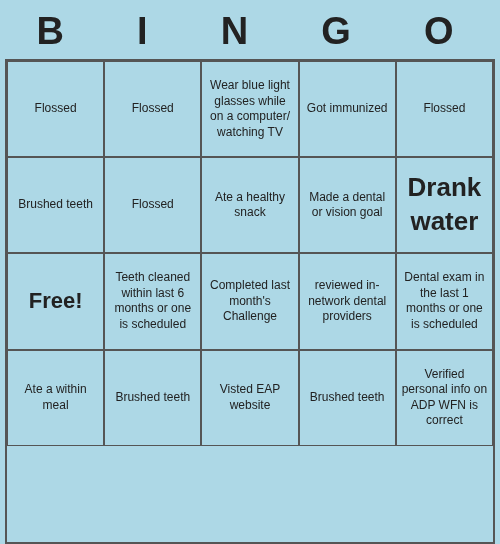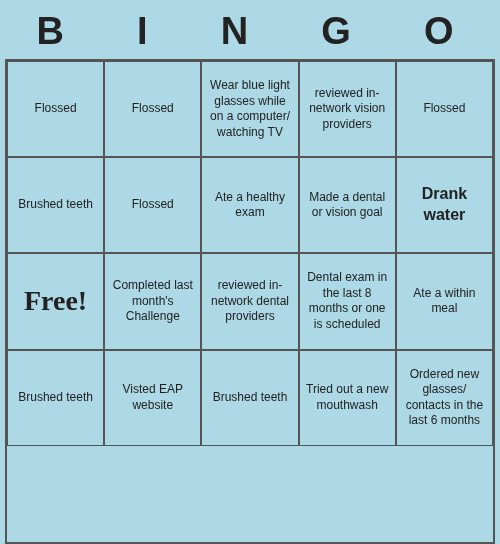--- a/index.html
+++ b/index.html
@@ -40,54 +40,53 @@
       align-items: center;
       justify-content: center;
       text-align: center;
       font-size: 12px;
       color: #222;
       padding: 4px;
       background: #add8e6;
       line-height: 1.3;
     }
     .cell.large-text {
-      font-size: 16px;
+      font-size: 26px;
       font-weight: bold;
     }
     .cell.free {
-      font-size: 28px;
+      font-size: 22px;
       font-weight: bold;
-      font-family: Liberation Serif, serif;
     }
   </style>
 </head>
 <body>
 
 <div class="bingo-title">
   <span>B</span>
   <span>I</span>
   <span>N</span>
   <span>G</span>
   <span>O</span>
 </div>
 
 <div class="bingo-grid">
 <div class="cell">Flossed</div>
     <div class="cell">Flossed</div>
     <div class="cell">Wear blue light glasses while on a computer/ watching TV</div>
-    <div class="cell">reviewed in-network vision providers</div>
+    <div class="cell">Got immunized</div>
     <div class="cell">Flossed</div>
     <div class="cell">Brushed teeth</div>
     <div class="cell">Flossed</div>
-    <div class="cell">Ate a healthy exam</div>
+    <div class="cell">Ate a healthy snack</div>
     <div class="cell">Made a dental or vision goal</div>
     <div class="cell large-text">Drank water</div>
     <div class="cell large-text free">Free!</div>
+    <div class="cell">Teeth cleaned within last 6 months or one is scheduled</div>
     <div class="cell">Completed last month's Challenge</div>
     <div class="cell">reviewed in-network dental providers</div>
-    <div class="cell">Dental exam in the last 8 months or one is scheduled</div>
+    <div class="cell">Dental exam in the last 1 months or one is scheduled</div>
     <div class="cell">Ate a within meal</div>
     <div class="cell">Brushed teeth</div>
     <div class="cell">Visted EAP website</div>
     <div class="cell">Brushed teeth</div>
-    <div class="cell">Tried out a new mouthwash</div>
-    <div class="cell">Ordered new glasses/ contacts in the last 6 months</div>
+    <div class="cell">Verified personal info on ADP WFN is correct</div>
   </div>
 
 </body></html>

